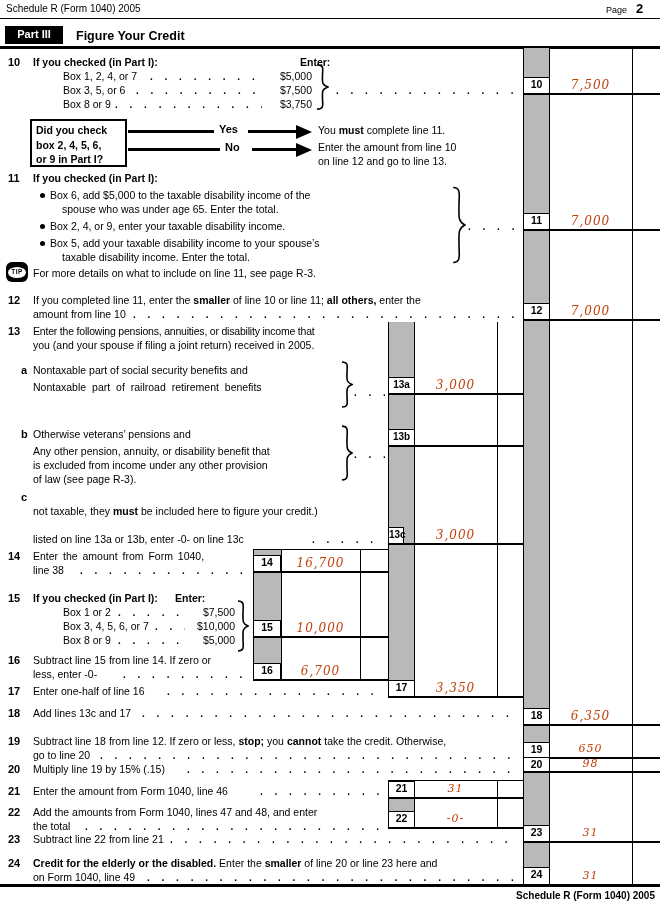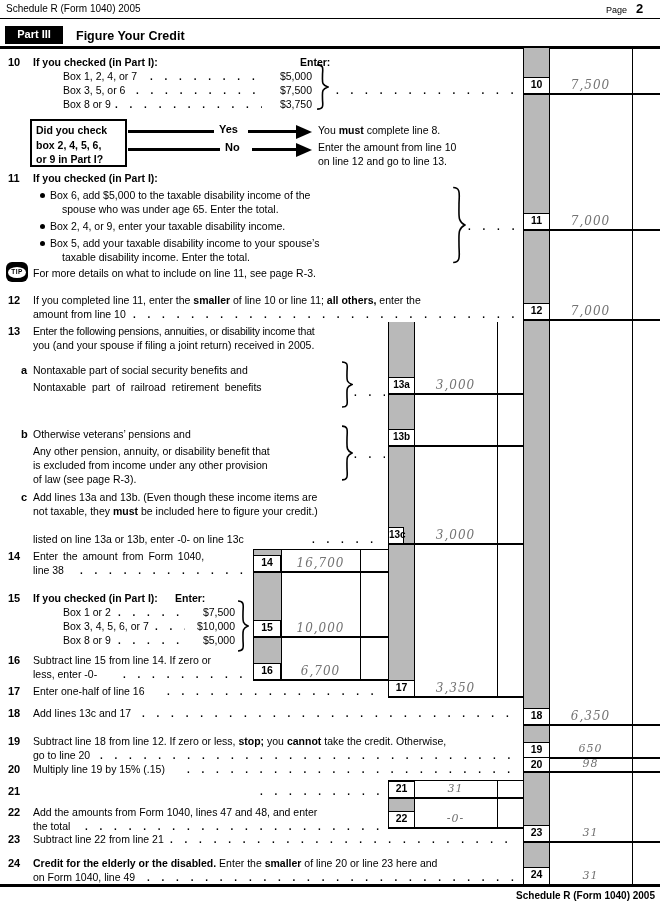--- a/index.html
+++ b/index.html
@@ -6,21 +6,21 @@
   .page{position:relative;width:660px;height:909px;background:#fff;overflow:hidden;
         font-family:"Liberation Sans",sans-serif;color:#000;font-size:10.5px;line-height:1.25;}
   .abs{position:absolute;white-space:nowrap;}
   .b{font-weight:bold;}
   .hl{position:absolute;background:#000;height:2px;}
   .thin{height:1px;}
   .vl{position:absolute;background:#000;width:1px;}
   .gray{position:absolute;background:#b9b9b9;}
   .numbox{position:absolute;box-sizing:border-box;background:#fff;border:1.5px solid #000;
           font-weight:bold;font-size:10.5px;text-align:center;line-height:13px;}
-  .val{position:absolute;font-family:"DejaVu Serif",serif;font-style:italic;color:#737373;
+  .val{position:absolute;font-family:"DejaVu Serif",serif;font-style:italic;color:#c2410c;
        font-size:12px;letter-spacing:1px;text-align:center;}
   .lead{position:absolute;overflow:hidden;white-space:nowrap;font-weight:bold;
         font-size:10px;letter-spacing:4.5px;}
   .lnum{position:absolute;font-weight:bold;font-size:11px;}
   .bullet{position:absolute;width:5px;height:5px;border-radius:50%;background:#000;}
   .brace{position:absolute;}
   .brace svg{display:block;}
   .amt{position:absolute;text-align:right;}
   .arrowline{position:absolute;background:#000;height:3px;}
   .arrowhead{position:absolute;width:0;height:0;border-top:7px solid transparent;
@@ -144,21 +144,21 @@
 
   <div class="decisionbox" style="left:30px;top:119px;width:97px;height:48px">
     <div>Did you check</div>
     <div>box 2, 4, 5, 6,</div>
     <div>or 9 in Part I?</div>
   </div>
   <div class="arrowline" style="left:128px;top:130px;width:86px"></div>
   <div class="abs b" style="left:219px;top:123px;font-size:11px">Yes</div>
   <div class="arrowline" style="left:248px;top:130px;width:48px"></div>
   <div class="arrowhead" style="left:296px;top:124.5px"></div>
-  <div class="abs" style="left:318px;top:124px"><span>You </span><span class="b">must</span><span> complete line 8.</span></div>
+  <div class="abs" style="left:318px;top:124px"><span>You </span><span class="b">must</span><span> complete line 11.</span></div>
   <div class="arrowline" style="left:128px;top:148px;width:92px"></div>
   <div class="abs b" style="left:225px;top:141px;font-size:11px">No</div>
   <div class="arrowline" style="left:252px;top:148px;width:44px"></div>
   <div class="arrowhead" style="left:296px;top:142.5px"></div>
   <div class="abs" style="left:318px;top:141px">Enter the amount from line 10</div>
   <div class="abs" style="left:318px;top:155px">on line 12 and go to line 13.</div>
 
   <div class="lnum" style="left:8px;top:172px">11</div>
   <div class="abs b" style="left:33px;top:172px">If you checked (in Part I):</div>
   <div class="bullet" style="left:40px;top:193px"></div>
@@ -206,21 +206,20 @@
   <div class="abs" style="left:33px;top:459px">is excluded from income under any other provision</div>
   <div class="abs" style="left:33px;top:473px">of law (see page R-3).</div>
   <div class="brace" style="left:341px;top:425px">
     <svg width="12" height="56" viewBox="0 0 12 100" preserveAspectRatio="none">
         <path d="M1,2 C8,2 6,12 6,24 C6,40 5,45 11,50 C5,55 6,60 6,76 C6,88 8,98 1,98" fill="none" stroke="#000" stroke-width="1.6" vector-effect="non-scaling-stroke"></path>
       </svg>
   </div>
   <div class="lead" style="left:354px;top:449px;width:31px">. . . . . . . . . . . . . . . . . . . . . . . . . . . . . . . . . . . . . . . . . . . . .</div>
 
   <div class="lnum" style="left:21px;top:491px">c</div>
-  <div class="abs" style="left:33px;top:491px">Add lines 13a and 13b. (Even though these income items are</div>
   <div class="abs" style="left:33px;top:505px"><span>not taxable, they </span><span class="b">must</span><span> be included here to figure your credit.)</span></div>
   <div class="abs" style="left:33px;top:533px">listed on line 13a or 13b, enter -0- on line 13c</div>
   <div class="lead" style="left:312px;top:534px;width:72px">. . . . . . . . . . . . . . . . . . . . . . . . . . . . . . . . . . . . . . . . . . . . .</div>
 
   <div class="lnum" style="left:8px;top:550px">14</div>
   <div class="abs" style="left:33px;top:550px;word-spacing:2px">Enter the amount from Form 1040,</div>
   <div class="abs" style="left:33px;top:564px">line 38</div>
   <div class="lead" style="left:80px;top:565px;width:168px">. . . . . . . . . . . . . . . . . . . . . . . . . . . . . . . . . . . . . . . . . . . . .</div>
 
   <div class="lnum" style="left:8px;top:592px">15</div>
@@ -257,20 +256,21 @@
   <div class="lnum" style="left:8px;top:735px">19</div>
   <div class="abs" style="left:33px;top:735px"><span>Subtract line 18 from line 12. If zero or less, </span><span class="b">stop;</span><span> you </span><span class="b">cannot</span><span> take the credit. Otherwise,</span></div>
   <div class="abs" style="left:33px;top:749px">go to line 20</div>
   <div class="lead" style="left:100px;top:750px;width:416px">. . . . . . . . . . . . . . . . . . . . . . . . . . . . . . . . . . . . . . . . . . . . .</div>
 
   <div class="lnum" style="left:8px;top:763px">20</div>
   <div class="abs" style="left:33px;top:763px">Multiply line 19 by 15% (.15)</div>
   <div class="lead" style="left:187px;top:764px;width:329px">. . . . . . . . . . . . . . . . . . . . . . . . . . . . . . . . . . . . . . . . . . . . .</div>
 
   <div class="lnum" style="left:8px;top:785px">21</div>
+  <div class="abs" style="left:33px;top:785px">Enter the amount from Form 1040, line 46</div>
   <div class="lead" style="left:260px;top:786px;width:123px">. . . . . . . . . . . . . . . . . . . . . . . . . . . . . . . . . . . . . . . . . . . . .</div>
 
   <div class="lnum" style="left:8px;top:806px">22</div>
   <div class="abs" style="left:33px;top:806px">Add the amounts from Form 1040, lines 47 and 48, and enter</div>
   <div class="abs" style="left:33px;top:820px">the total</div>
   <div class="lead" style="left:85px;top:821px;width:298px">. . . . . . . . . . . . . . . . . . . . . . . . . . . . . . . . . . . . . . . . . . . . .</div>
 
   <div class="lnum" style="left:8px;top:833px">23</div>
   <div class="abs" style="left:33px;top:833px">Subtract line 22 from line 21</div>
   <div class="lead" style="left:170px;top:834px;width:346px">. . . . . . . . . . . . . . . . . . . . . . . . . . . . . . . . . . . . . . . . . . . . .</div>

